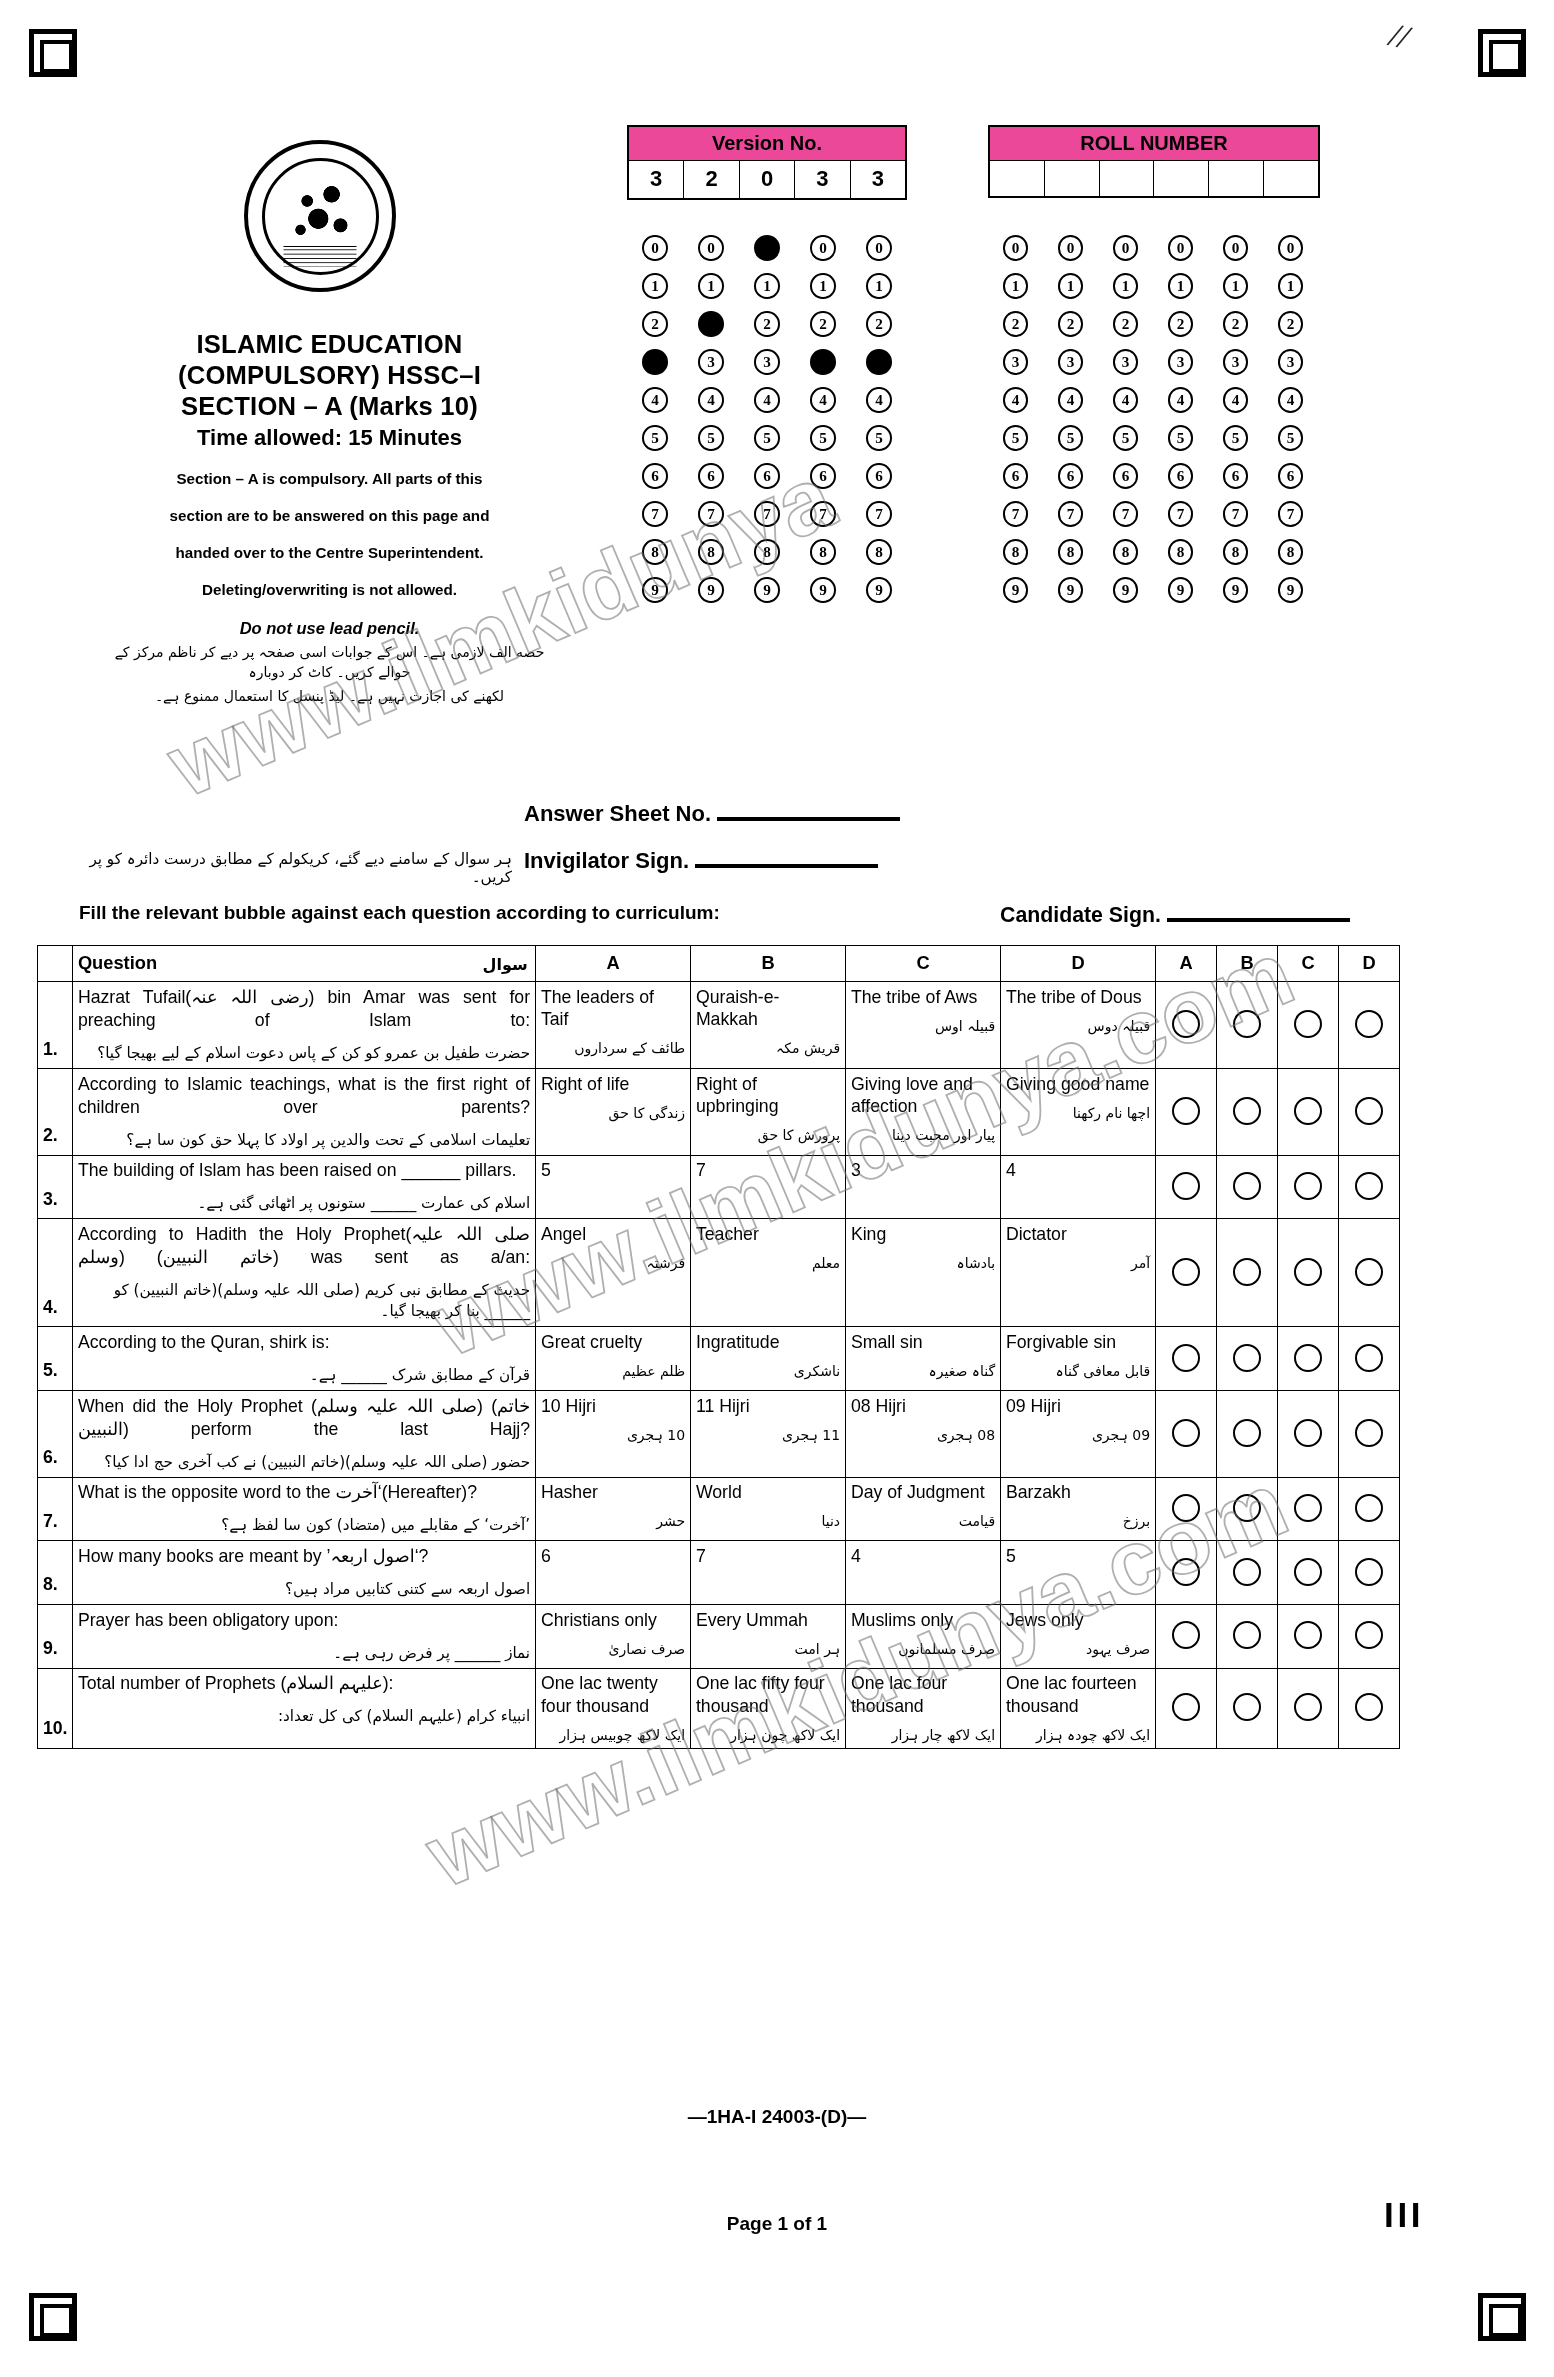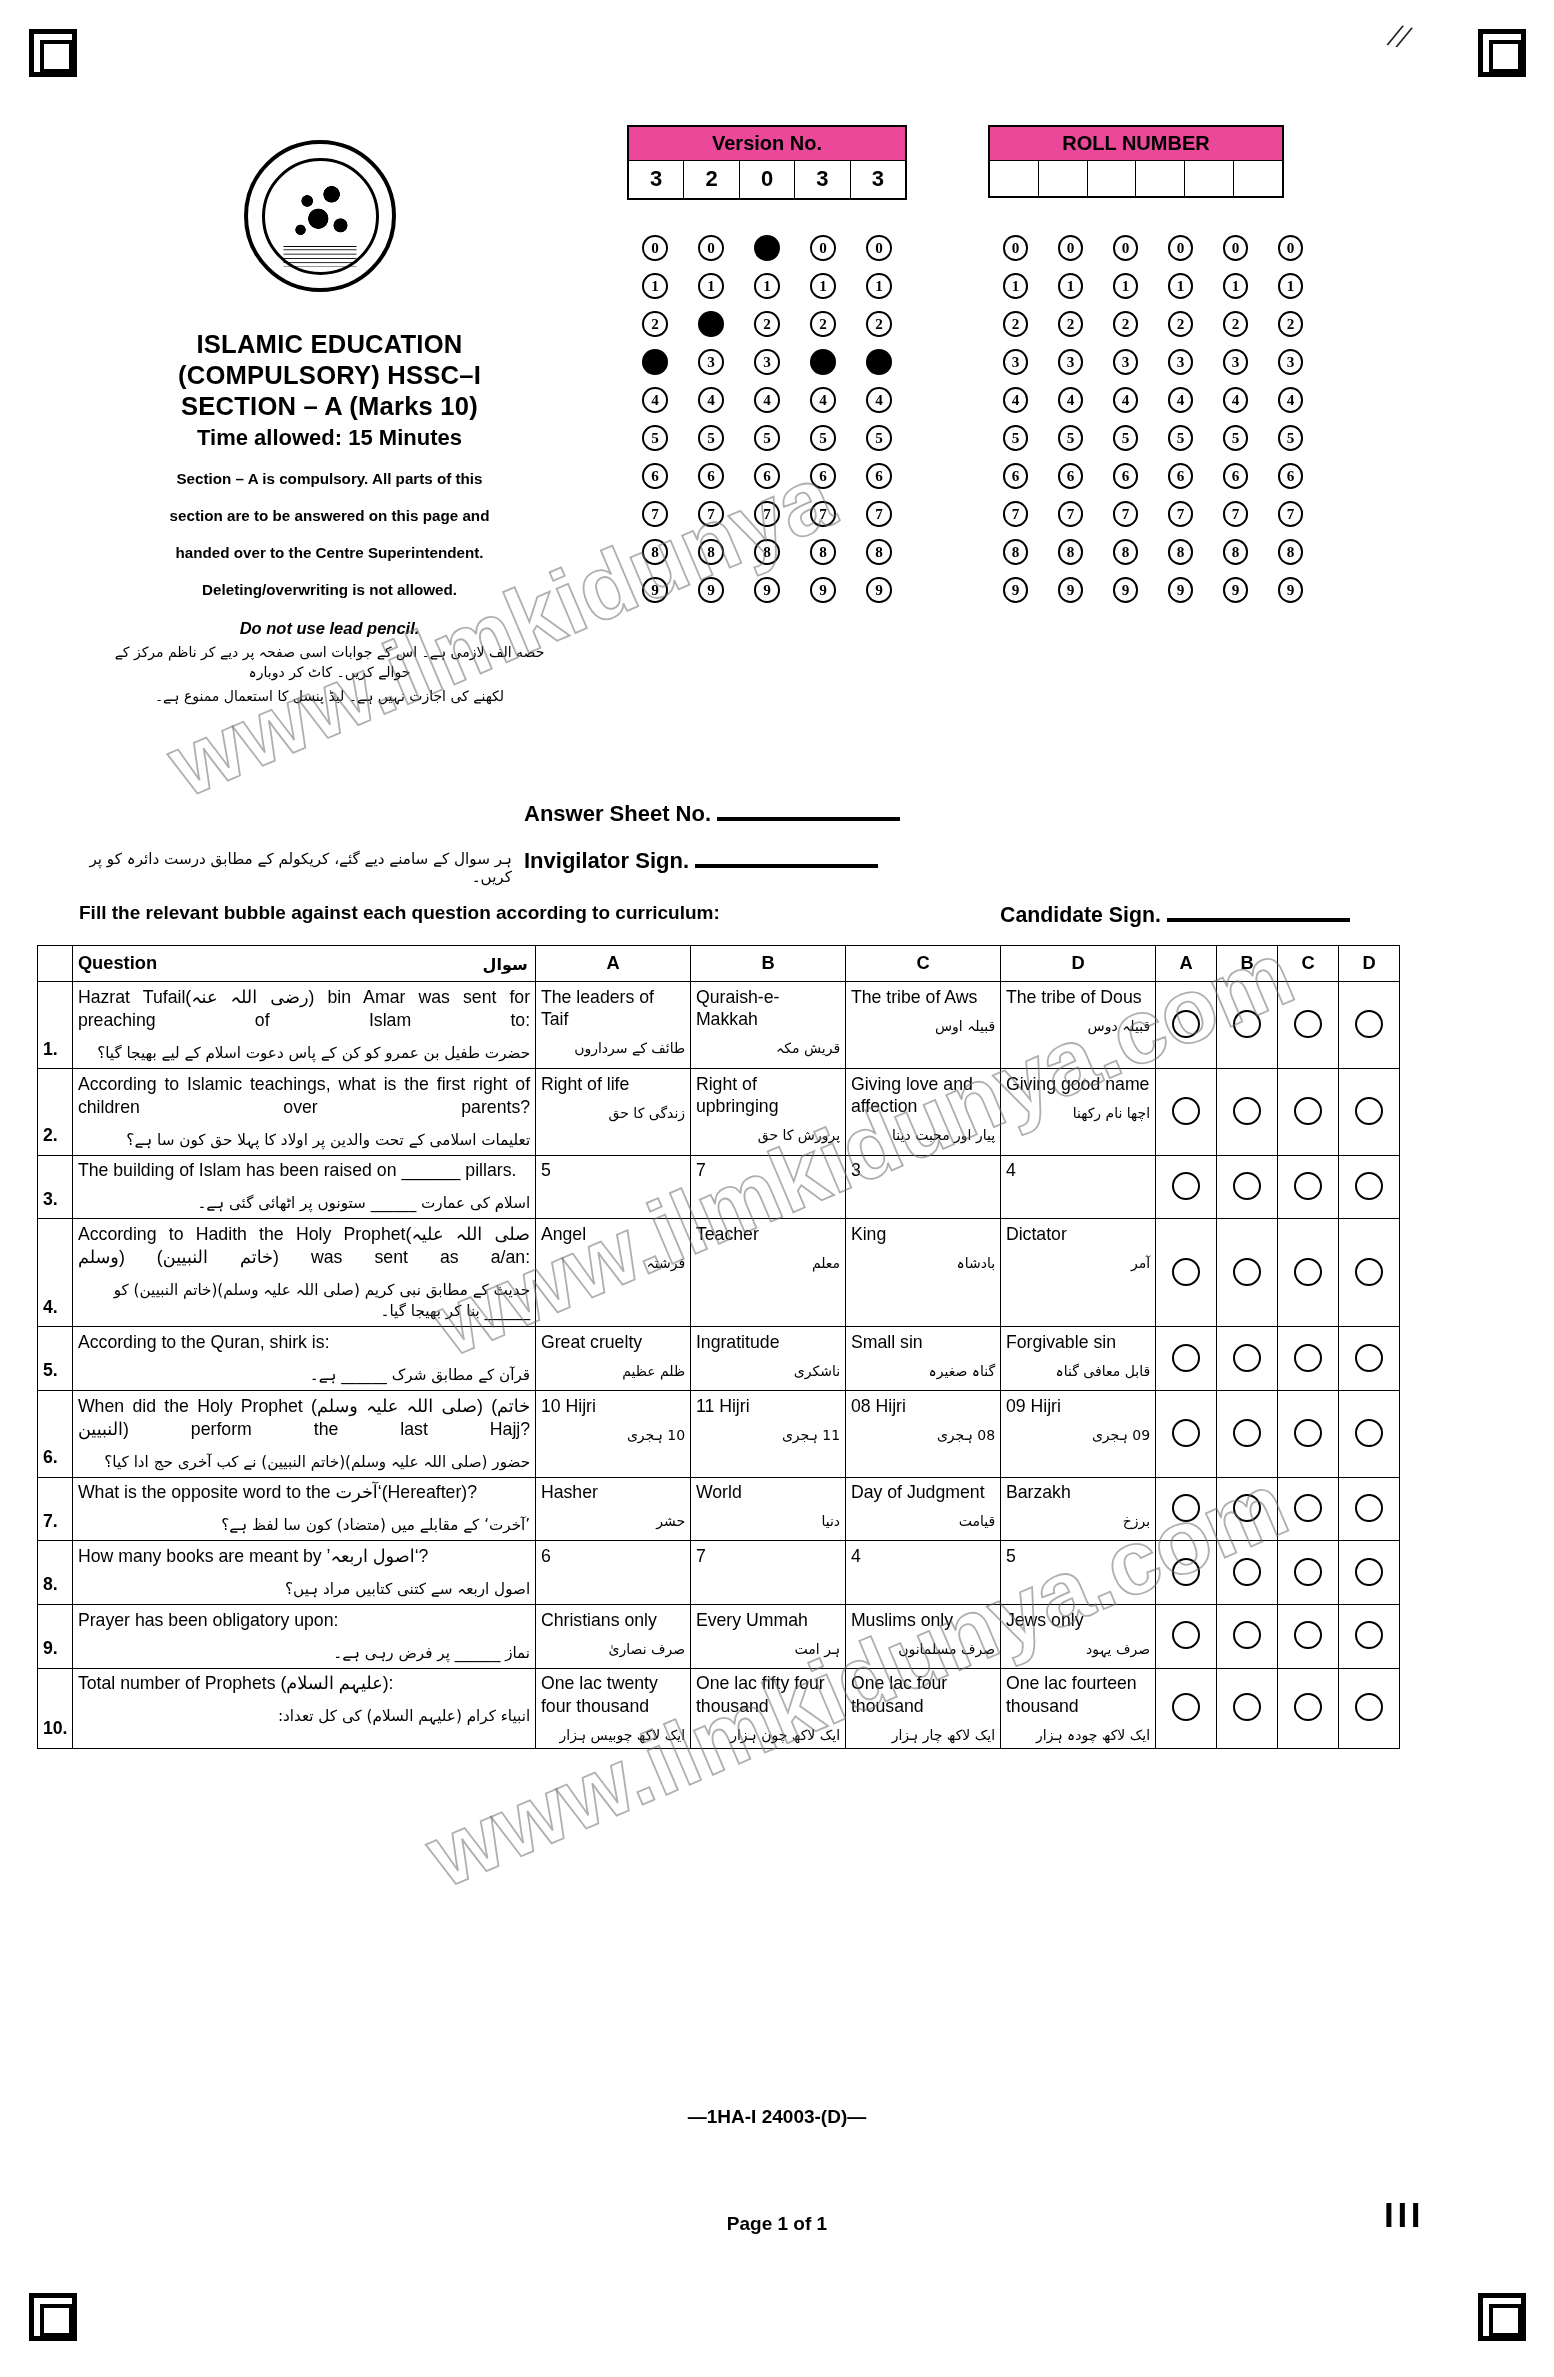--- a/index.html
+++ b/index.html
@@ -94,21 +94,21 @@
   }
   .t-nopencil { font-size:16.5px; font-weight:bold; font-style:italic; margin-top:19px; }
   .t-urdu {
     font-size:14px; line-height:1.45; margin-top:4px;
     direction:rtl; text-align:center;
     font-family:"DejaVu Sans", sans-serif;
   }
 
   
   .vbox { position:absolute; left:627px; top:125px; width:280px; }
-  .rbox { position:absolute; left:988px; top:125px; width:296px; }
+  .rbox { position:absolute; left:988px; top:125px; width:332px; }
   .box-head {
     border:2.4px solid #000; border-bottom:1.8px solid #000;
     text-align:center; font-size:20px; font-weight:bold;
     padding:4.9px 0 5.5px; background:#ec4899;
   }
   .box-cells { display:flex; border:2.4px solid #000; border-top:none; }
   .box-cells > div {
     flex:1; border-right:1.8px solid #000;
     text-align:center; font-size:22px; font-weight:bold;
     padding:4.9px 0 5.5px; min-height:35px;

